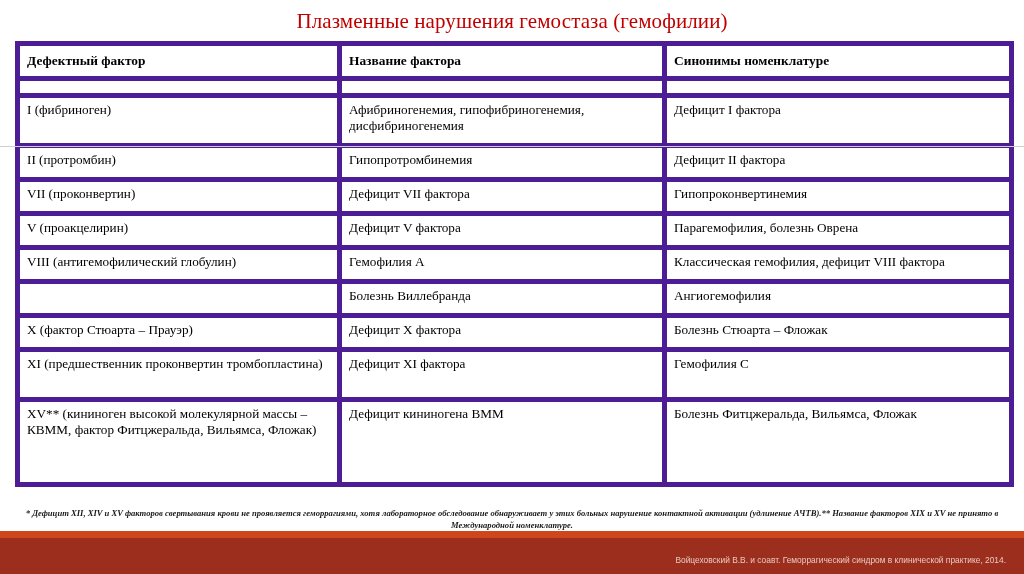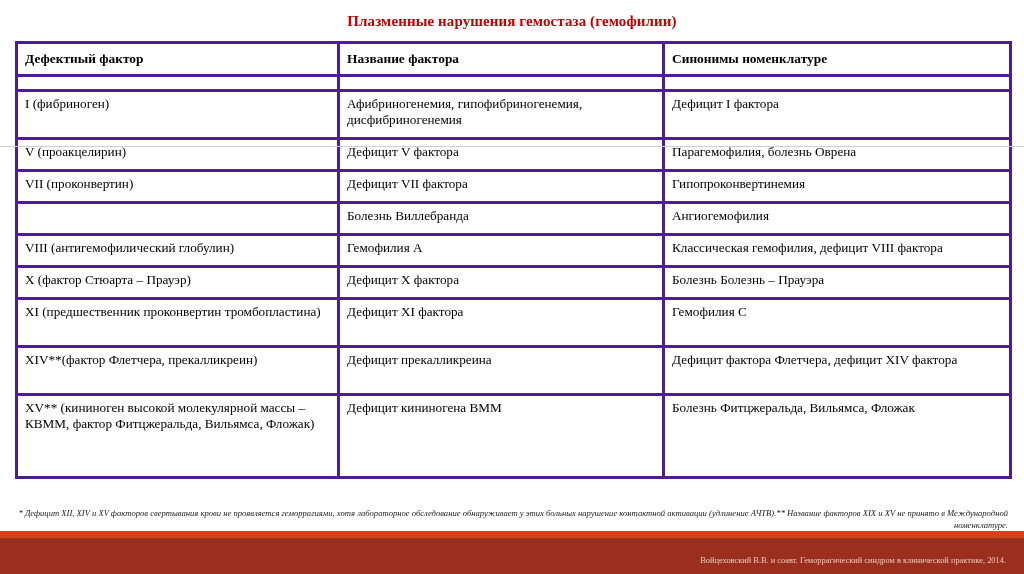--- a/index.html
+++ b/index.html
@@ -24,22 +24,22 @@
   }
 
   
   .slide-title {
     position: absolute;
     top: 8px;
     left: 0;
     width: 1024px;
     text-align: center;
     color: #c00000;
-    font-weight: bold;
-    font-size: 15px;
+    font-weight: normal;
+    font-size: 21px;
     line-height: 26px;
     letter-spacing: 0.1px;
     font-family: "Liberation Serif", "DejaVu Serif", serif;
   }
 
   
   .table-wrap {
     position: absolute;
     top: 41px;
     left: 15px;
@@ -54,21 +54,21 @@
     line-height: 15.5px;
     color: #000000;
   }
 
   table.facts col.c1 { width: 322px; }
   table.facts col.c2 { width: 325px; }
   table.facts col.c3 { width: 347px; }
 
   table.facts th,
   table.facts td {
-    border: 3px solid #4c1d95;
+    border: 5px solid #4c1d95;
     padding: 4px 6px 4px 7px;
     vertical-align: top;
     text-align: left;
     font-weight: normal;
     white-space: pre-line;
   }
 
   table.facts thead th {
     font-weight: bold;
     height: 22px;
@@ -95,24 +95,24 @@
 
   
   .footnote {
     position: absolute;
     left: 16px;
     top: 508px;
     width: 992px;
     font-family: "Liberation Serif", "DejaVu Serif", serif;
     font-size: 8.6px;
     line-height: 11.5px;
-    font-weight: normal;
+    font-weight: bold;
     font-style: italic;
     color: #1a1a1a;
-    text-align: right;
+    text-align: center;
   }
 
   
   .accent-bar {
     position: absolute;
     left: 0;
     top: 531px;
     width: 1024px;
     height: 7px;
     background: #d0461c;
@@ -125,21 +125,21 @@
     height: 36px;
     background: #9c2e1d;
   }
   .footer-credit {
     position: absolute;
     right: 18px;
     bottom: 8px;
     color: #e8c8c0;
     font-size: 8.4px;
     line-height: 11px;
-    font-family: Liberation Serif, serif;
+    font-family: Liberation Sans, sans-serif;
     white-space: nowrap;
   }
 </style>
 </head>
 <body>
 
 <div class="slide">
 
   <div class="slide-title" style="color: rgb(192, 0, 0);">Плазменные нарушения гемостаза (гемофилии)</div>
 
@@ -162,54 +162,54 @@
             <td></td>
             <td></td>
             <td></td>
           </tr>
           <tr class="h2">
             <td>I (фибриноген)</td>
             <td>Афибриногенемия, гипофибриногенемия, дисфибриногенемия</td>
             <td>Дефицит I фактора</td>
           </tr>
           <tr class="h1">
+            <td>II (протромбин)</td>
+            <td>Гипопротромбинемия</td>
+            <td>Дефицит II фактора</td>
+          </tr>
+          <tr class="h1">
+            <td>VII (проконвертин)</td>
+            <td>Дефицит VII фактора</td>
+            <td>Гипопроконвертинемия</td>
+          </tr>
+          <tr class="h1">
             <td>V (проакцелирин)</td>
             <td>Дефицит V фактора</td>
             <td>Парагемофилия, болезнь Оврена</td>
           </tr>
           <tr class="h1">
-            <td>VII (проконвертин)</td>
-            <td>Дефицит VII фактора</td>
-            <td>Гипопроконвертинемия</td>
-          </tr>
-          <tr class="h1">
-            <td></td>
-            <td>Болезнь Виллебранда</td>
-            <td>Ангиогемофилия</td>
-          </tr>
-          <tr class="h1">
             <td>VIII (антигемофилический глобулин)</td>
             <td>Гемофилия А</td>
             <td>Классическая гемофилия, дефицит VIII фактора</td>
           </tr>
           <tr class="h1">
+            <td></td>
+            <td>Болезнь Виллебранда</td>
+            <td>Ангиогемофилия</td>
+          </tr>
+          <tr class="h1">
             <td>X (фактор Стюарта – Прауэр)</td>
             <td>Дефицит X фактора</td>
-            <td>Болезнь Болезнь – Прауэра</td>
+            <td>Болезнь Стюарта – Фложак</td>
           </tr>
           <tr class="h2">
             <td>XI (предшественник проконвертин тромбопластина)</td>
             <td>Дефицит XI фактора</td>
             <td>Гемофилия С</td>
           </tr>
-          <tr class="h2">
-            <td>XIV**(фактор Флетчера, прекалликреин)</td>
-            <td>Дефицит прекалликреина</td>
-            <td>Дефицит фактора Флетчера, дефицит XIV фактора</td>
-          </tr>
           <tr class="h4">
             <td>XV** (кининоген высокой молекулярной массы – КВММ, фактор Фитцжеральда, Вильямса, Фложак)</td>
             <td>Дефицит кининогена ВММ</td>
             <td>Болезнь Фитцжеральда, Вильямса, Фложак</td>
           </tr>
         </tbody>
     </table>
   </div>
 
   <div class="artifact"></div>

